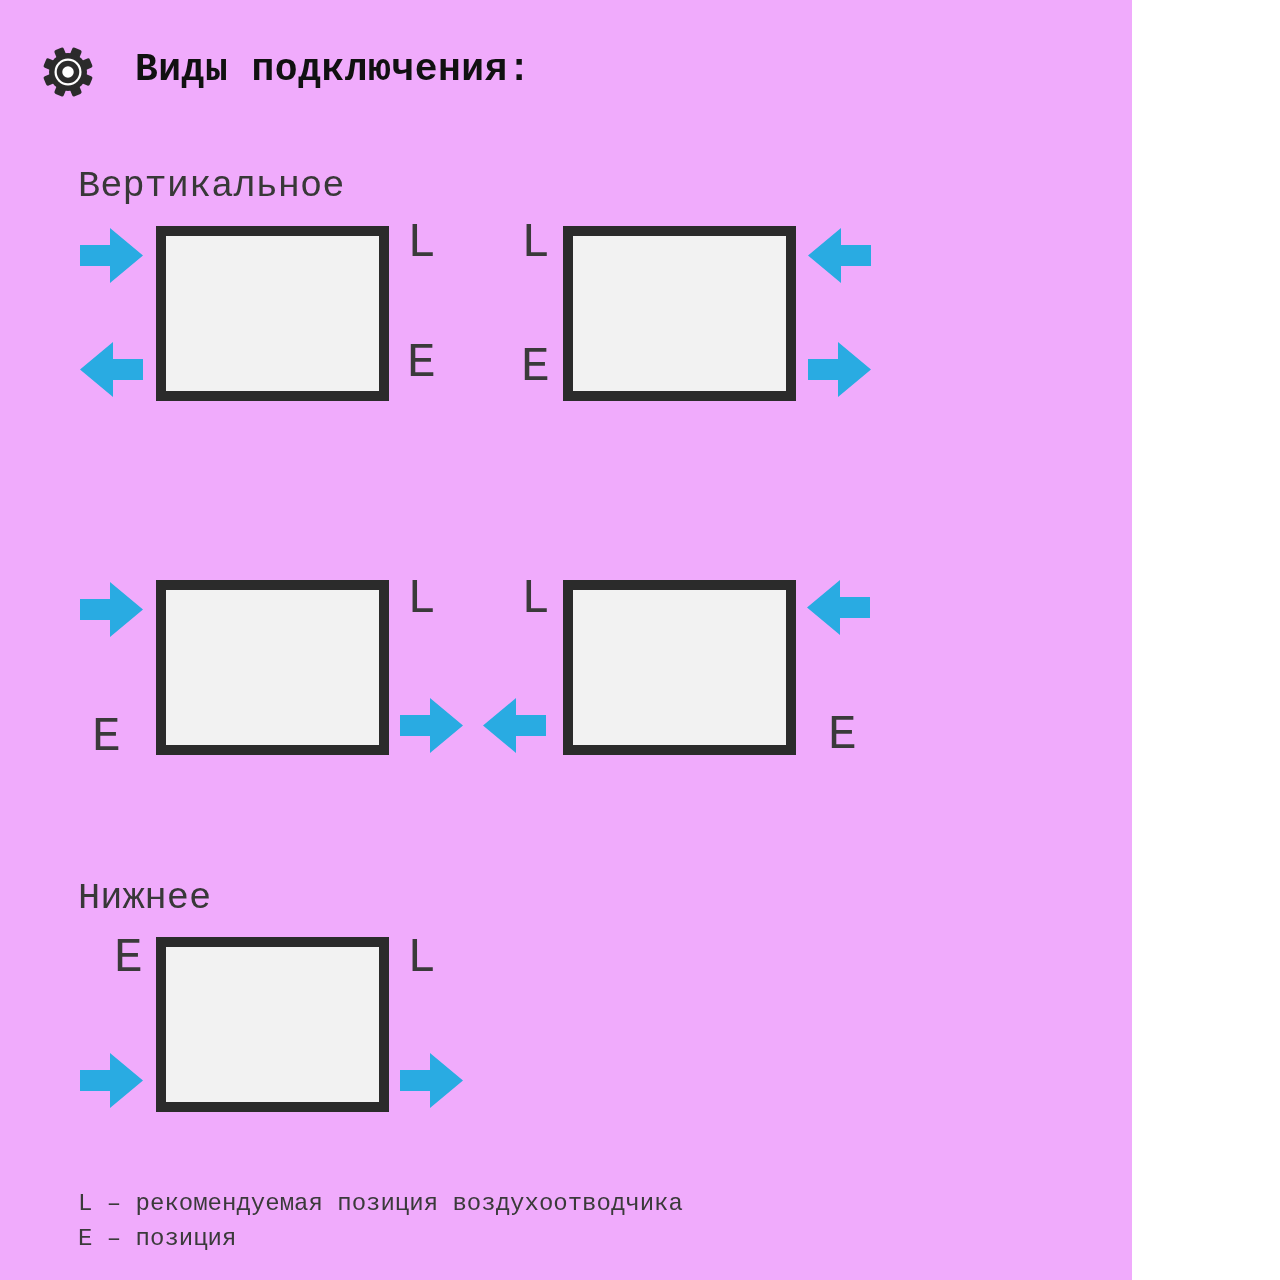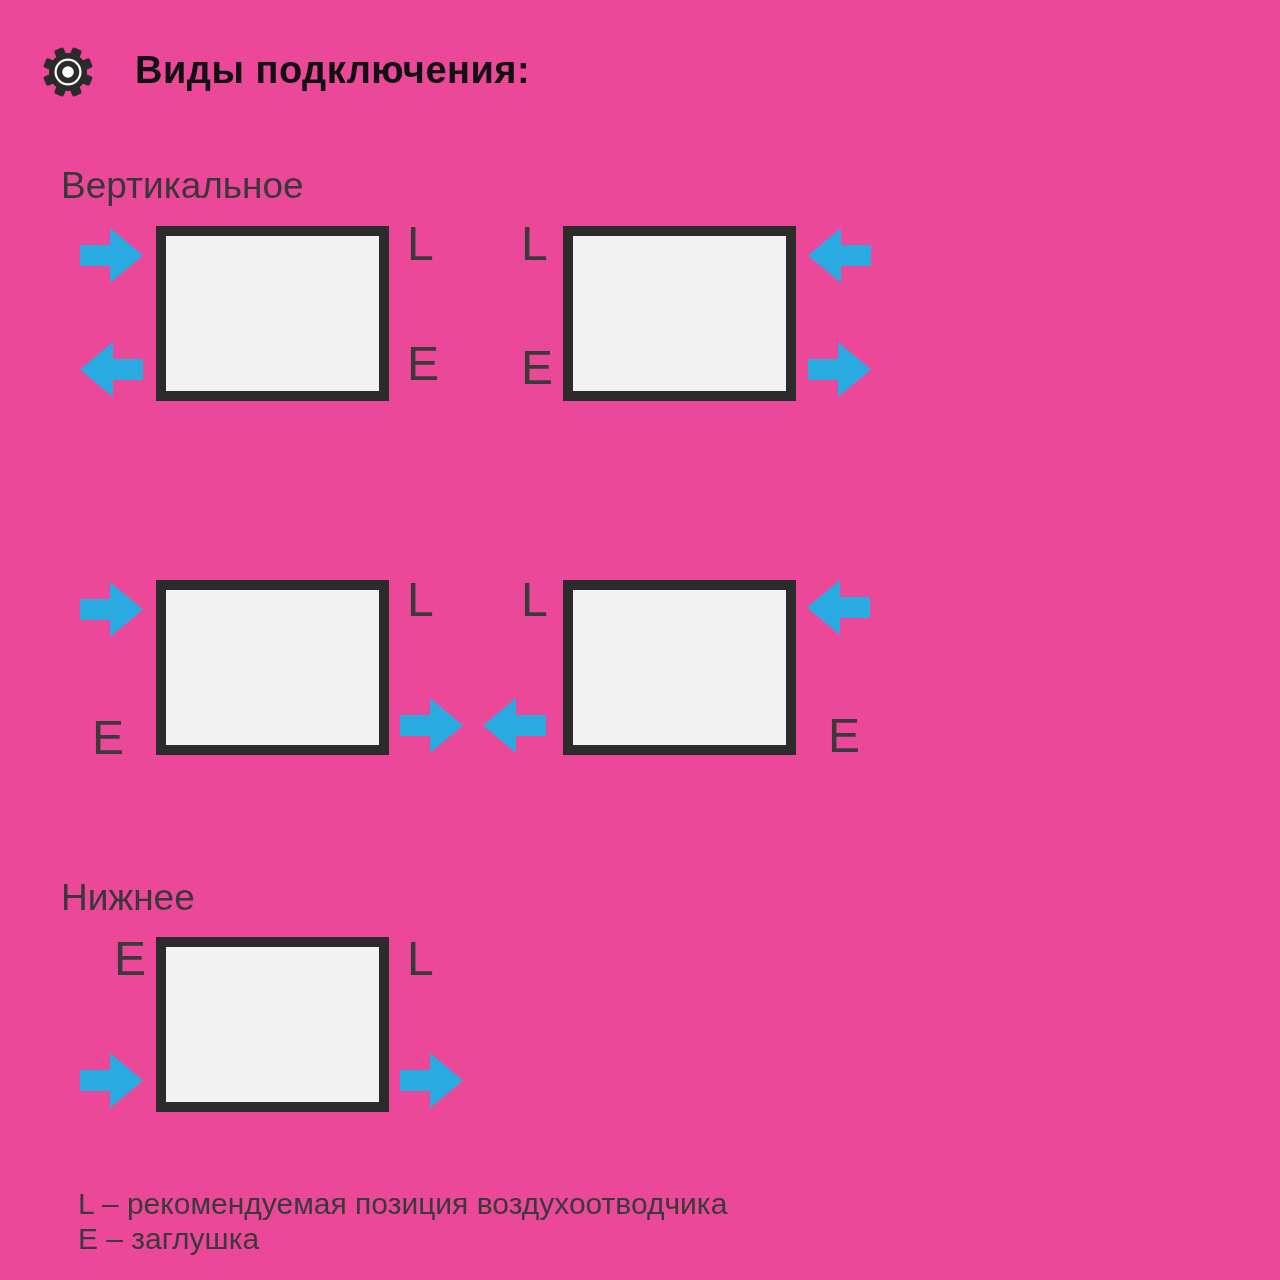--- a/index.html
+++ b/index.html
@@ -5,25 +5,25 @@
   :root {
     --accent: #29ABE2;
     --outline: #2B2B2B;
     --fill: #F2F2F2;
     --text: #333333;
   }
   * { margin: 0; padding: 0; box-sizing: border-box; }
   html, body { background: #ffffff; }
   .page {
     position: relative;
-    width: 1280px;
+    width: 1132px;
     height: 1280px;
-    background: #ec4899;
+    background: #f0abfc;
     overflow: hidden;
-    font-family: Liberation Sans, sans-serif;
+    font-family: Liberation Mono, monospace;
     color: var(--text);
   }
   .gear {
     position: absolute;
     left: 42px;
     top: 46px;
     width: 52px;
     height: 52px;
     color: var(--outline);
   }
@@ -32,21 +32,21 @@
     left: 135px;
     top: 48px;
     font-size: 38px;
     line-height: 44px;
     font-weight: 700;
     color: #111111;
     letter-spacing: 0.5px;
   }
   .sec-label {
     position: absolute;
-    left: 61px;
+    left: 78px;
     font-size: 37px;
     line-height: 44px;
     font-weight: 400;
     color: #383838;
     text-align: center;
   }
   .diagram { position: absolute; width: 233px; height: 175px; }
   .radiator {
     position: absolute;
     inset: 0;
@@ -66,21 +66,21 @@
     width: 63px;
     height: 55px;
     color: var(--accent);
   }
   .arrow svg { display: block; }
   .arrow.left svg { transform: scaleX(-1); }
   .legend {
     position: absolute;
     left: 78px;
     top: 1186px;
-    font-size: 30px;
+    font-size: 24px;
     line-height: 35px;
     color: #3a3a3a;
   }
 </style>
 </head>
 <body>
 
 <div class="page">
 
   <span class="gear">
@@ -182,16 +182,16 @@
     </span>
     <span class="arrow" style="left:244px; top:116px">
       <svg viewBox="0 0 63 55" width="63" height="55">
           <polygon points="0,17 30,17 30,0 63,27.5 30,55 30,38 0,38" fill="currentColor"></polygon>
         </svg>
     </span>
   </div>
 
   <div class="legend">
     <div>L – рекомендуемая позиция воздухоотводчика</div>
-    <div>E – заглушка</div>
+    <div>E – позиция</div>
   </div>
 
 </div>
 
 </body></html>

